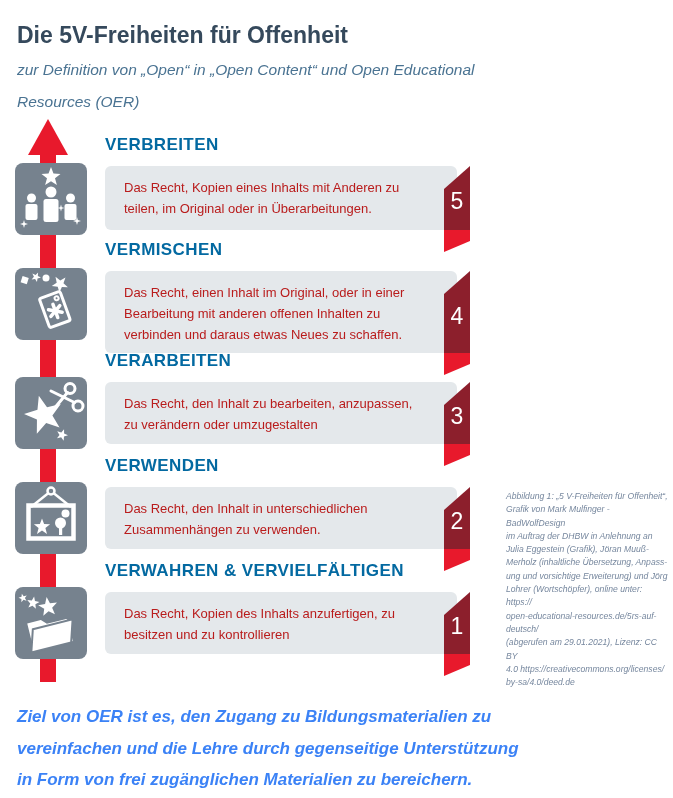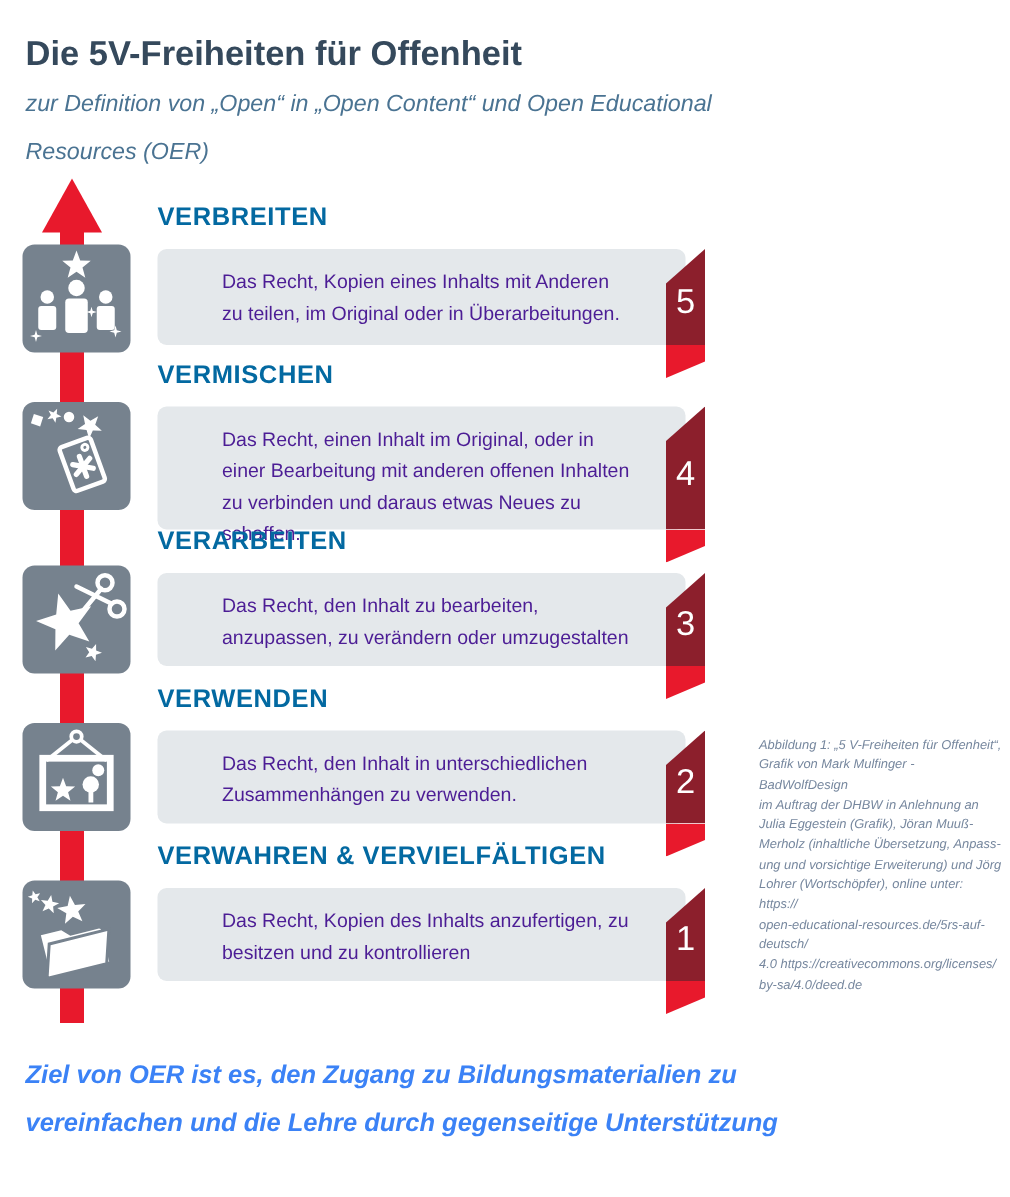--- a/index.html
+++ b/index.html
@@ -14,21 +14,21 @@
               border-bottom:36px solid #E8192C;z-index:1;}
   .arrow-body{position:absolute;left:40px;top:150px;width:16px;height:532px;background:#E8192C;z-index:1;}
   
   .icon-tile{position:absolute;left:15px;width:72px;height:72px;background:#76828E;border-radius:8px;z-index:2;}
   .icon-tile svg{display:block;}
   
   .section{position:absolute;left:105px;width:352px;z-index:3;}
   .sec-heading{font-size:17px;font-weight:bold;letter-spacing:0.4px;color:#0369a1;
                line-height:22px;margin:0 0 10px 0;}
   .sec-box{position:relative;width:352px;background:#E4E8EB;border-radius:6px;}
-  .sec-text{padding:11px 36px 0 19px;font-size:13px;line-height:21px;color:#4c1d95;margin-left:24px;}
+  .sec-text{padding:11px 36px 0 19px;font-size:13px;line-height:21px;color:#b91c1c;}
   .badge{position:absolute;right:-13px;top:0;bottom:0;width:26px;background:#8C1F2C;
          clip-path:polygon(0 23px,100% 0,100% 100%,0 100%);}
   .badge-num{position:absolute;left:0;right:0;top:55%;transform:translateY(-50%);
              text-align:center;color:#fff;font-size:23px;}
   .badge-tail{position:absolute;right:-13px;bottom:-22px;width:26px;height:22px;background:#E8192C;
               clip-path:polygon(0 0,100% 0,100% 11px,0 100%);}
   
   .caption{position:absolute;left:506px;top:490px;width:164px;font-size:8.6px;font-style:italic;
            color:#76879E;line-height:13.3px;}
   
@@ -188,22 +188,24 @@
   <div class="caption">
     <div>Abbildung 1: „5 V-Freiheiten für Offenheit“,</div>
     <div>Grafik von Mark Mulfinger - BadWolfDesign</div>
     <div>im Auftrag der DHBW in Anlehnung an</div>
     <div>Julia Eggestein (Grafik), Jöran Muuß-</div>
     <div>Merholz (inhaltliche Übersetzung, Anpass-</div>
     <div>ung und vorsichtige Erweiterung) und Jörg</div>
     <div>Lohrer (Wortschöpfer), online unter: https://</div>
     <div>open-educational-resources.de/5rs-auf-</div>
     <div>deutsch/</div>
+    <div>(abgerufen am 29.01.2021), Lizenz: CC BY</div>
     <div>4.0 https://creativecommons.org/licenses/</div>
     <div>by-sa/4.0/deed.de</div>
   </div>
 
   <div class="footer">
     <div>Ziel von OER ist es, den Zugang zu Bildungsmaterialien zu</div>
     <div>vereinfachen und die Lehre durch gegenseitige Unterstützung</div>
+    <div>in Form von frei zugänglichen Materialien zu bereichern.</div>
   </div>
 
 </div>
 
 </body></html>

